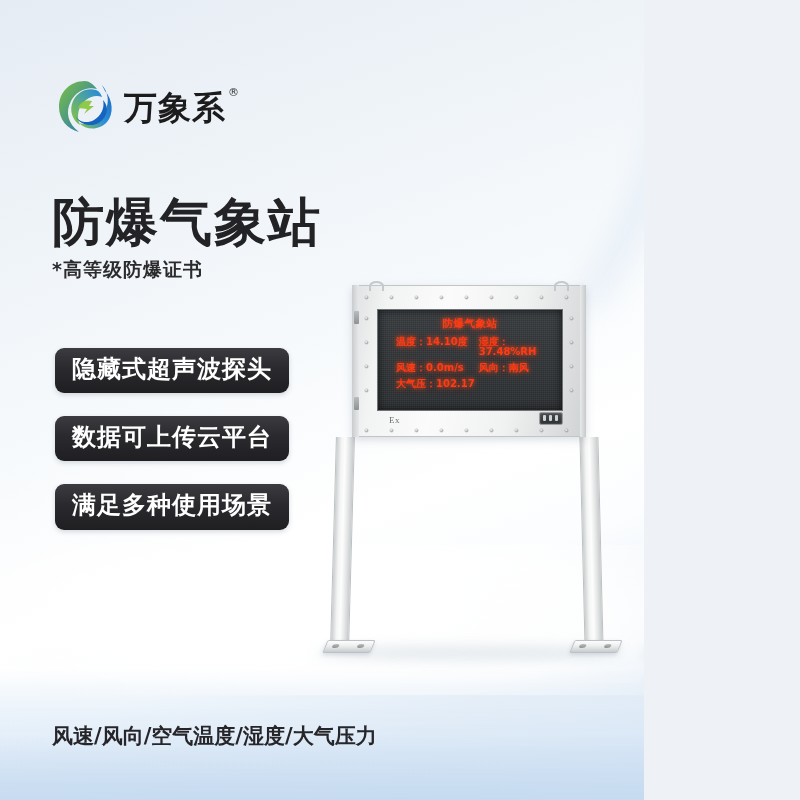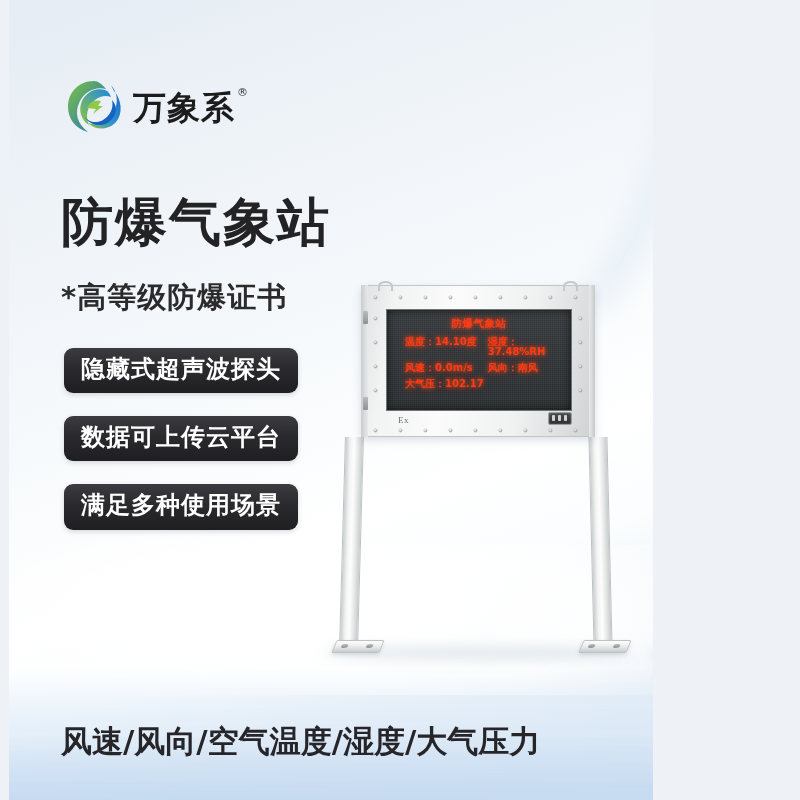--- a/index.html
+++ b/index.html
@@ -3,21 +3,20 @@
 <meta charset="utf-8">
 <style>
   html,body{margin:0;padding:0;}
   body{
     width:800px;height:800px;overflow:hidden;
     font-family:"Liberation Sans","DejaVu Sans",sans-serif;
     background:#eef2f7;
   }
   .stage{position:relative;width:644px;height:800px;overflow:hidden;
     background:linear-gradient(160deg,#e6ecf4 0%,#eef3f8 22%,#f7fafc 45%,#ffffff 62%,#fbfdfe 72%,#eaf1f8 85%,#dbe7f4 100%);
-    margin-left:9px;
   }
   
   .swoosh{position:absolute;border-radius:50%;filter:blur(9px);opacity:.55;pointer-events:none;}
   .sw1{width:1100px;height:1100px;left:150px;top:-690px;
        border:26px solid rgba(122,183,230,.55);border-color:rgba(122,183,230,.60) transparent transparent transparent;
        transform:rotate(18deg);}
   .sw2{width:1250px;height:1250px;left:120px;top:-830px;
        border:16px solid rgba(150,200,236,.5);border-color:rgba(150,200,236,.55) transparent transparent transparent;
        transform:rotate(14deg);filter:blur(12px);}
   .sw3{width:1400px;height:1400px;left:40px;top:-980px;
@@ -40,34 +39,34 @@
 
   
   .logo{position:absolute;left:56px;top:78px;display:flex;align-items:center;gap:10px;}
   .logo-mark{width:58px;height:58px;position:relative;}
   .logo-text{font-family:"DejaVu Sans","Liberation Sans",sans-serif;font-weight:bold;font-size:33px;color:#1c1c1c;letter-spacing:1px;position:relative;line-height:1;}
   .logo-r{position:absolute;right:-14px;top:-4px;font-size:11px;font-weight:normal;color:#333;}
 
   
   .title{position:absolute;left:52px;top:196px;font-size:52px;font-weight:bold;color:#232325;
     letter-spacing:2px;font-family:"DejaVu Sans","Liberation Sans",sans-serif;line-height:1;}
-  .subtitle{position:absolute;left:52px;top:283px;font-size:29px;font-weight:bold;color:#2b2b2d;
+  .subtitle{position:absolute;left:52px;top:260px;font-size:19px;font-weight:bold;color:#2b2b2d;
     letter-spacing:1px;font-family:"DejaVu Sans","Liberation Sans",sans-serif;line-height:1;}
 
   
   .badges{position:absolute;left:55px;top:348px;display:flex;flex-direction:column;gap:23px;}
   .badge{display:inline-block;align-self:flex-start;
     background:linear-gradient(180deg,#3b3b40 0%,#2a2a2e 45%,#1f1f22 100%);
     color:#fff;font-size:24px;font-weight:bold;letter-spacing:1px;
     padding:9px 17px 11px 17px;border-radius:9px;
     font-family:"DejaVu Sans","Liberation Sans",sans-serif;line-height:1.05;
     box-shadow:0 2px 5px rgba(40,60,90,.18);}
 
   
-  .tagline{position:absolute;left:52px;top:726px;font-size:31px;font-weight:bold;color:#26262a;
+  .tagline{position:absolute;left:52px;top:726px;font-size:21px;font-weight:bold;color:#26262a;
     letter-spacing:0px;font-family:"DejaVu Sans","Liberation Sans",sans-serif;line-height:1;}
 
   
   .box{position:absolute;left:352px;top:285px;width:234px;height:152px;}
   .box-shell{position:absolute;inset:0;border-radius:3px;
     background:linear-gradient(100deg,#dfe1e2 0%,#f2f3f3 14%,#fbfbfb 38%,#f0f1f1 68%,#dcdedf 88%,#cfd2d3 100%);
     border:1px solid #c2c5c7;box-shadow:0 3px 9px rgba(90,110,130,.22);}
   .box-edge-l{position:absolute;left:0;top:0;width:7px;height:100%;
     background:linear-gradient(90deg,#c9cccd,#e8e9ea);}
   .box-edge-r{position:absolute;right:0;top:0;width:6px;height:100%;

